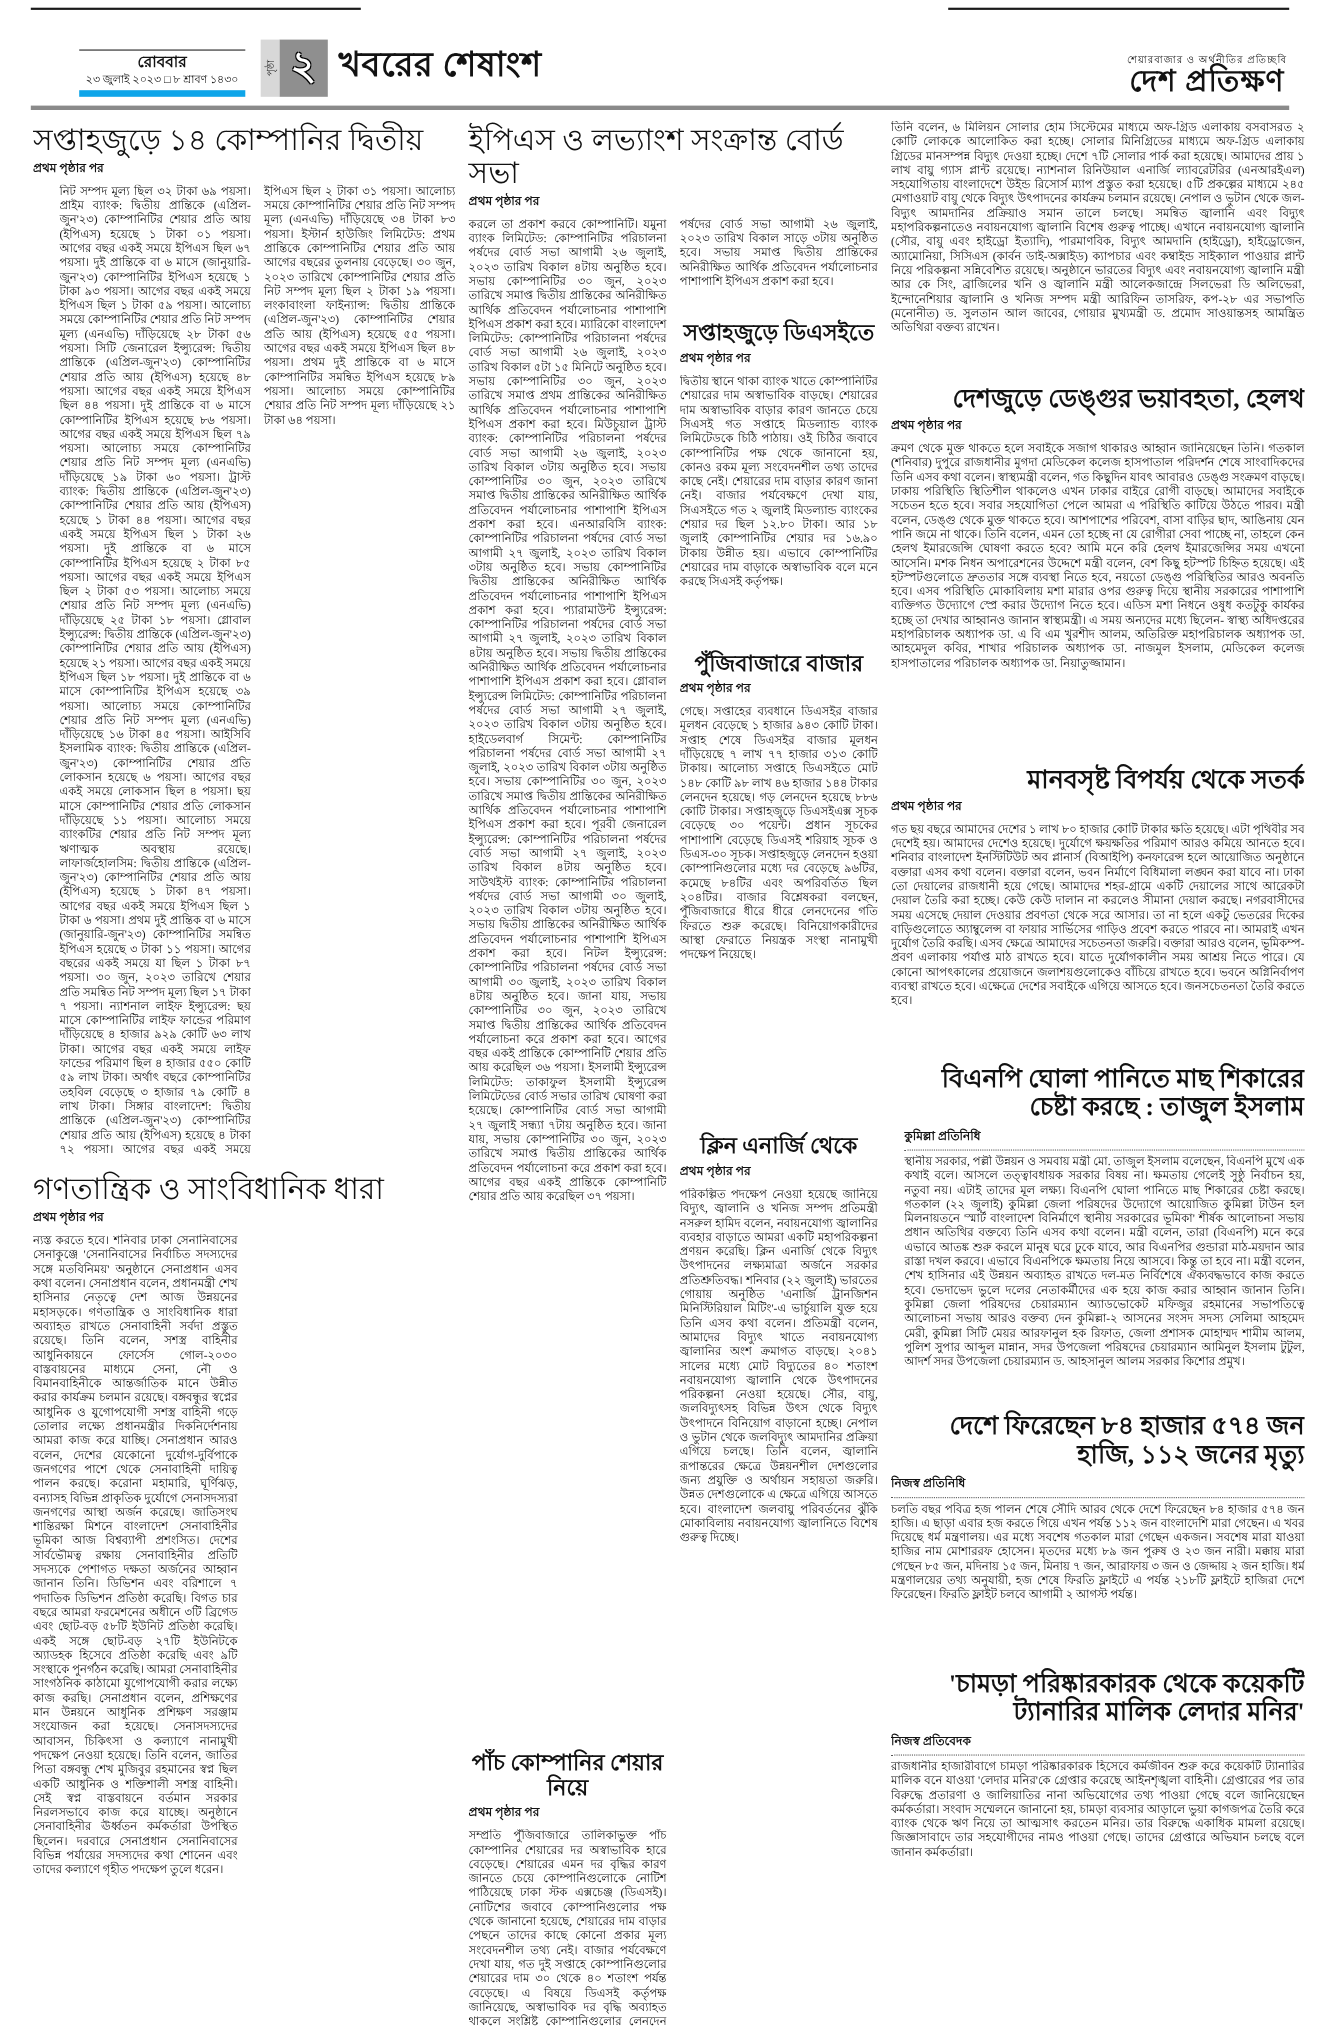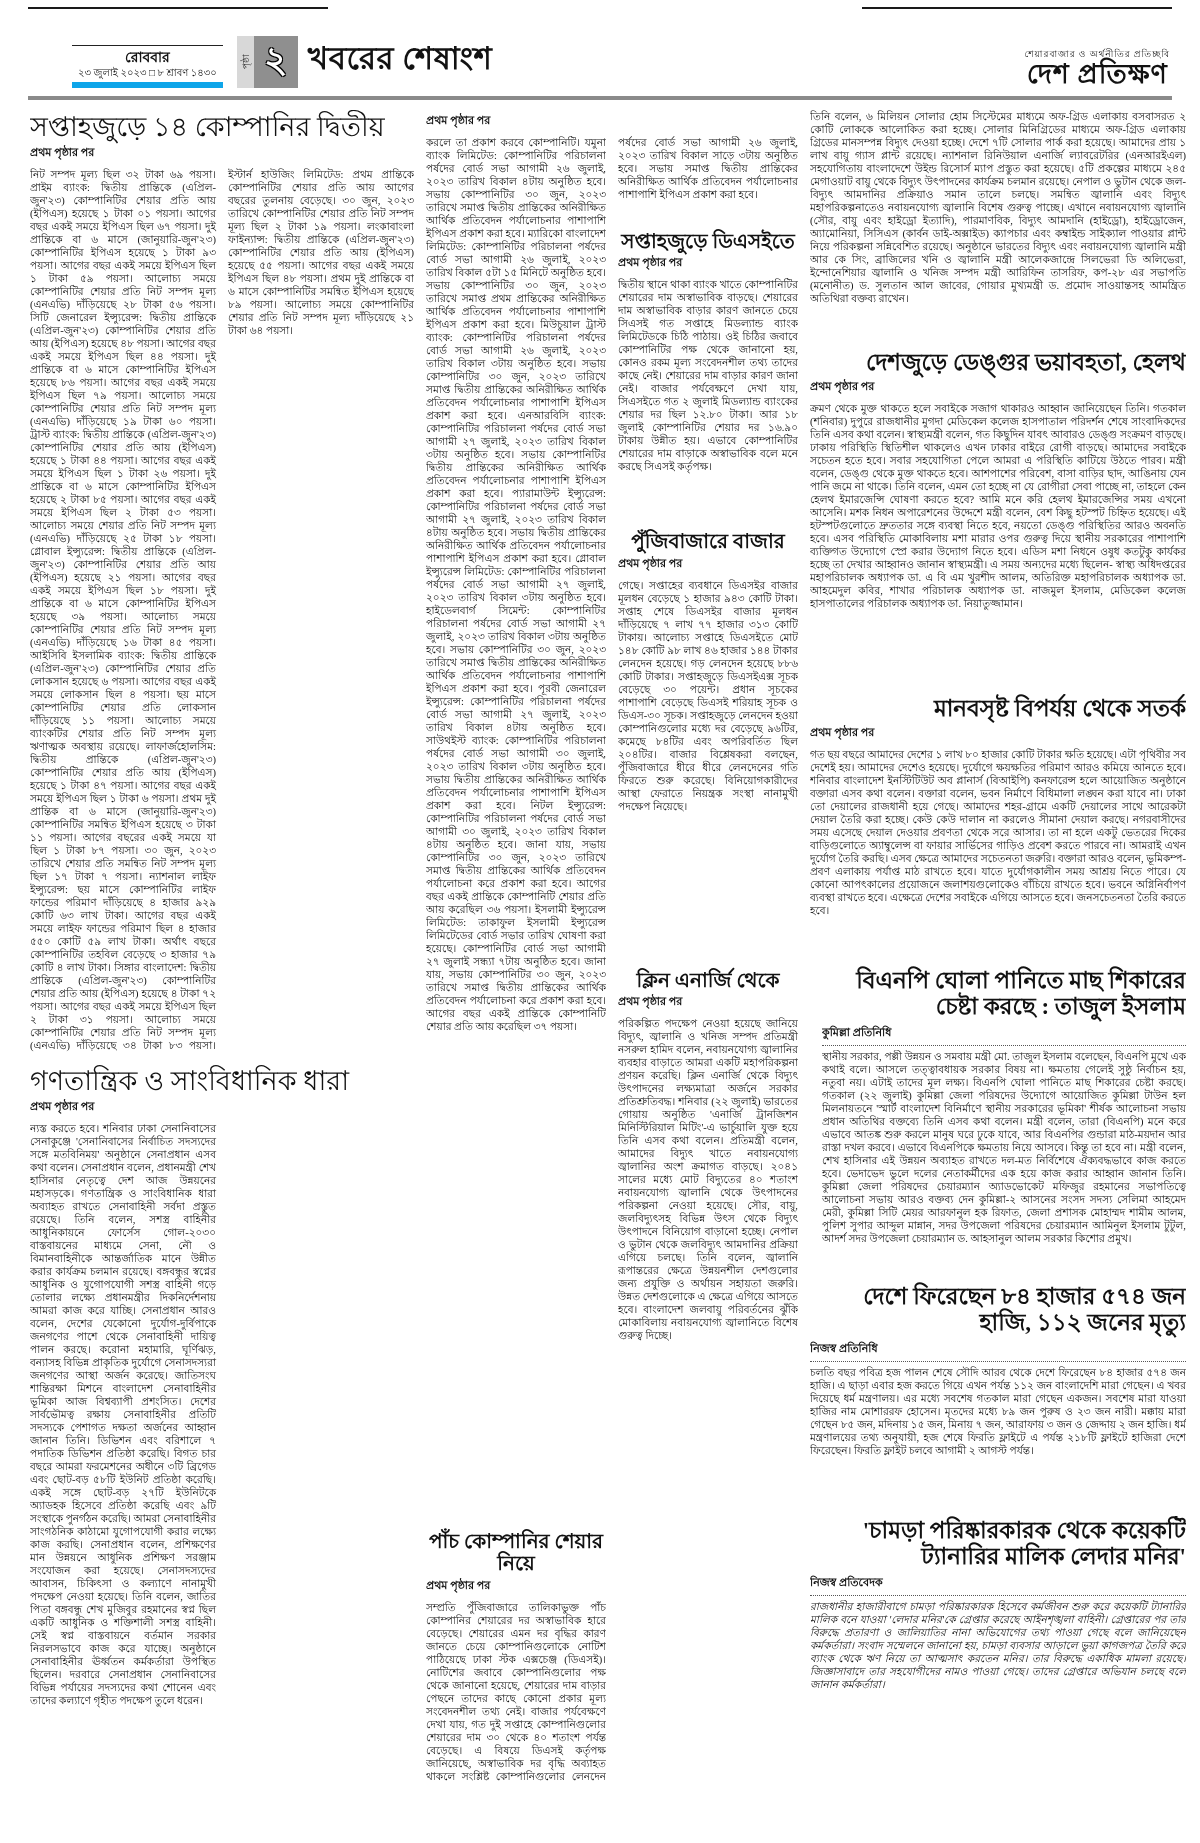--- a/index.html
+++ b/index.html
@@ -36,41 +36,41 @@
   .headline-xl{font-size:27px;line-height:1.12;font-weight:normal;text-align:left;margin:2px 0 0;}
   .headline-lg{font-size:23px;line-height:1.12;font-weight:bold;text-align:right;margin:2px 0 0;}
   .headline-md{font-size:20px;line-height:1.12;font-weight:bold;text-align:center;margin:2px 0 0;}
   .sub{font-size:11px;font-weight:bold;text-align:left;margin:2px 0 5px;}
   .byline{font-size:11px;font-weight:bold;margin:4px 0 2px;}
   .dotrule{border-top:1px dotted #555;margin:1px 0 4px;}
   .body{font-size:10.5px;line-height:13px;text-align:justify;overflow:hidden;}
   .cols2{column-count:2;column-gap:12px;column-fill:auto;}
 
   .art{overflow:hidden;}
-  .a1-body{height:888px;}
+  .a1-body{height:888px;margin-left:24px;}
   .art-a2{margin-top:8px;}
   .a2-body{height:652px;}
 
   .ccols{display:flex;gap:12px;margin-top:2px;}
   .ccol{width:180px;flex:none;}
   .a3-body1{height:1386px;}
   .a3-body2{height:86px;}
   .a4-body{height:182px;}
   .a5-body{height:244px;}
   .a6-body{height:382px;}
   .a7-body{height:724px;}
   .stack-art{margin-top:6px;}
 
   .r-energy{height:234px;}
   .r-art{margin-top:4px;overflow:hidden;}
   .a8{height:342px;}  .a8 .body{height:282px;}
   .a9{height:268px;}  .a9 .body{height:212px;}
   .a10{height:312px;margin-left:12px;} .a10 .body{height:226px;}
   .a11{height:230px;} .a11 .body{height:146px;}
-  .a12{height:318px;} .a12 .body{height:234px;font-style:italic;}
+  .a12{height:318px;} .a12 .body{height:234px;}
 </style>
 </head>
 <body>
 
 <div class="page">
 
   <div class="topline left"></div>
   <div class="topline right"></div>
 
   <header>
@@ -106,20 +106,21 @@
         <h2 class="headline-xl">গণতান্ত্রিক ও সাংবিধানিক ধারা</h2>
         <div class="sub">প্রথম পৃষ্ঠার পর</div>
         <div class="body cols2 a2-body">
           <span>ন্যস্ত করতে হবে। শনিবার ঢাকা সেনানিবাসের সেনাকুঞ্জে 'সেনানিবাসের নির্বাচিত সদস্যদের সঙ্গে মতবিনিময়' অনুষ্ঠানে সেনাপ্রধান এসব কথা বলেন। সেনাপ্রধান বলেন, প্রধানমন্ত্রী শেখ হাসিনার নেতৃত্বে দেশ আজ উন্নয়নের মহাসড়কে। গণতান্ত্রিক ও সাংবিধানিক ধারা অব্যাহত রাখতে সেনাবাহিনী সর্বদা প্রস্তুত রয়েছে। তিনি বলেন, সশস্ত্র বাহিনীর আধুনিকায়নে ফোর্সেস গোল-২০৩০ বাস্তবায়নের মাধ্যমে সেনা, নৌ ও বিমানবাহিনীকে আন্তর্জাতিক মানে উন্নীত করার কার্যক্রম চলমান রয়েছে। বঙ্গবন্ধুর স্বপ্নের আধুনিক ও যুগোপযোগী সশস্ত্র বাহিনী গড়ে তোলার লক্ষ্যে প্রধানমন্ত্রীর দিকনির্দেশনায় আমরা কাজ করে যাচ্ছি। সেনাপ্রধান আরও বলেন, দেশের যেকোনো দুর্যোগ-দুর্বিপাকে জনগণের পাশে থেকে সেনাবাহিনী দায়িত্ব পালন করছে। করোনা মহামারি, ঘূর্ণিঝড়, বন্যাসহ বিভিন্ন প্রাকৃতিক দুর্যোগে সেনাসদস্যরা জনগণের আস্থা অর্জন করেছে। জাতিসংঘ শান্তিরক্ষা মিশনে বাংলাদেশ সেনাবাহিনীর ভূমিকা আজ বিশ্বব্যাপী প্রশংসিত। দেশের সার্বভৌমত্ব রক্ষায় সেনাবাহিনীর প্রতিটি সদস্যকে পেশাগত দক্ষতা অর্জনের আহ্বান জানান তিনি।</span>
           <span>ডিভিশন এবং বরিশালে ৭ পদাতিক ডিভিশন প্রতিষ্ঠা করেছি। বিগত চার বছরে আমরা ফরমেশনের অধীনে ৩টি ব্রিগেড এবং ছোট-বড় ৫৮টি ইউনিট প্রতিষ্ঠা করেছি। একই সঙ্গে ছোট-বড় ২৭টি ইউনিটকে অ্যাডহক হিসেবে প্রতিষ্ঠা করেছি এবং ৯টি সংস্থাকে পুনর্গঠন করেছি। আমরা সেনাবাহিনীর সাংগঠনিক কাঠামো যুগোপযোগী করার লক্ষ্যে কাজ করছি। সেনাপ্রধান বলেন, প্রশিক্ষণের মান উন্নয়নে আধুনিক প্রশিক্ষণ সরঞ্জাম সংযোজন করা হয়েছে। সেনাসদস্যদের আবাসন, চিকিৎসা ও কল্যাণে নানামুখী পদক্ষেপ নেওয়া হয়েছে। তিনি বলেন, জাতির পিতা বঙ্গবন্ধু শেখ মুজিবুর রহমানের স্বপ্ন ছিল একটি আধুনিক ও শক্তিশালী সশস্ত্র বাহিনী। সেই স্বপ্ন বাস্তবায়নে বর্তমান সরকার নিরলসভাবে কাজ করে যাচ্ছে। অনুষ্ঠানে সেনাবাহিনীর ঊর্ধ্বতন কর্মকর্তারা উপস্থিত ছিলেন। দরবারে সেনাপ্রধান সেনানিবাসের বিভিন্ন পর্যায়ের সদস্যদের কথা শোনেন এবং তাদের কল্যাণে গৃহীত পদক্ষেপ তুলে ধরেন।</span>
         </div>
       </article>
     </section>
 
     <section class="sec sec-center">
+      <h2 class="headline-xl">ইপিএস ও লভ্যাংশ সংক্রান্ত বোর্ড সভা</h2>
       <div class="sub">প্রথম পৃষ্ঠার পর</div>
 
       <div class="ccols">
         <div class="ccol">
           <div class="body a3-body1">করলে তা প্রকাশ করবে কোম্পানিটি। যমুনা ব্যাংক লিমিটেড: কোম্পানিটির পরিচালনা পর্ষদের বোর্ড সভা আগামী ২৬ জুলাই, ২০২৩ তারিখ বিকাল ৪টায় অনুষ্ঠিত হবে। সভায় কোম্পানিটির ৩০ জুন, ২০২৩ তারিখে সমাপ্ত দ্বিতীয় প্রান্তিকের অনিরীক্ষিত আর্থিক প্রতিবেদন পর্যালোচনার পাশাপাশি ইপিএস প্রকাশ করা হবে। ম্যারিকো বাংলাদেশ লিমিটেড: কোম্পানিটির পরিচালনা পর্ষদের বোর্ড সভা আগামী ২৬ জুলাই, ২০২৩ তারিখ বিকাল ৫টা ১৫ মিনিটে অনুষ্ঠিত হবে। সভায় কোম্পানিটির ৩০ জুন, ২০২৩ তারিখে সমাপ্ত প্রথম প্রান্তিকের অনিরীক্ষিত আর্থিক প্রতিবেদন পর্যালোচনার পাশাপাশি ইপিএস প্রকাশ করা হবে। মিউচুয়াল ট্রাস্ট ব্যাংক: কোম্পানিটির পরিচালনা পর্ষদের বোর্ড সভা আগামী ২৬ জুলাই, ২০২৩ তারিখ বিকাল ৩টায় অনুষ্ঠিত হবে। সভায় কোম্পানিটির ৩০ জুন, ২০২৩ তারিখে সমাপ্ত দ্বিতীয় প্রান্তিকের অনিরীক্ষিত আর্থিক প্রতিবেদন পর্যালোচনার পাশাপাশি ইপিএস প্রকাশ করা হবে। এনআরবিসি ব্যাংক: কোম্পানিটির পরিচালনা পর্ষদের বোর্ড সভা আগামী ২৭ জুলাই, ২০২৩ তারিখ বিকাল ৩টায় অনুষ্ঠিত হবে। সভায় কোম্পানিটির দ্বিতীয় প্রান্তিকের অনিরীক্ষিত আর্থিক প্রতিবেদন পর্যালোচনার পাশাপাশি ইপিএস প্রকাশ করা হবে। প্যারামাউন্ট ইন্স্যুরেন্স: কোম্পানিটির পরিচালনা পর্ষদের বোর্ড সভা আগামী ২৭ জুলাই, ২০২৩ তারিখ বিকাল ৪টায় অনুষ্ঠিত হবে। সভায় দ্বিতীয় প্রান্তিকের অনিরীক্ষিত আর্থিক প্রতিবেদন পর্যালোচনার পাশাপাশি ইপিএস প্রকাশ করা হবে। গ্লোবাল ইন্স্যুরেন্স লিমিটেড: কোম্পানিটির পরিচালনা পর্ষদের বোর্ড সভা আগামী ২৭ জুলাই, ২০২৩ তারিখ বিকাল ৩টায় অনুষ্ঠিত হবে। হাইডেলবার্গ সিমেন্ট: কোম্পানিটির পরিচালনা পর্ষদের বোর্ড সভা আগামী ২৭ জুলাই, ২০২৩ তারিখ বিকাল ৩টায় অনুষ্ঠিত হবে। সভায় কোম্পানিটির ৩০ জুন, ২০২৩ তারিখে সমাপ্ত দ্বিতীয় প্রান্তিকের অনিরীক্ষিত আর্থিক প্রতিবেদন পর্যালোচনার পাশাপাশি ইপিএস প্রকাশ করা হবে। পূরবী জেনারেল ইন্স্যুরেন্স: কোম্পানিটির পরিচালনা পর্ষদের বোর্ড সভা আগামী ২৭ জুলাই, ২০২৩ তারিখ বিকাল ৪টায় অনুষ্ঠিত হবে। সাউথইস্ট ব্যাংক: কোম্পানিটির পরিচালনা পর্ষদের বোর্ড সভা আগামী ৩০ জুলাই, ২০২৩ তারিখ বিকাল ৩টায় অনুষ্ঠিত হবে। সভায় দ্বিতীয় প্রান্তিকের অনিরীক্ষিত আর্থিক প্রতিবেদন পর্যালোচনার পাশাপাশি ইপিএস প্রকাশ করা হবে। নিটল ইন্স্যুরেন্স: কোম্পানিটির পরিচালনা পর্ষদের বোর্ড সভা আগামী ৩০ জুলাই, ২০২৩ তারিখ বিকাল ৪টায় অনুষ্ঠিত হবে। জানা যায়, সভায় কোম্পানিটির ৩০ জুন, ২০২৩ তারিখে সমাপ্ত দ্বিতীয় প্রান্তিকের আর্থিক প্রতিবেদন পর্যালোচনা করে প্রকাশ করা হবে। আগের বছর একই প্রান্তিকে কোম্পানিটি শেয়ার প্রতি আয় করেছিল ৩৬ পয়সা। ইসলামী ইন্স্যুরেন্স লিমিটেড: তাকাফুল ইসলামী ইন্স্যুরেন্স লিমিটেডের বোর্ড সভার তারিখ ঘোষণা করা হয়েছে। কোম্পানিটির বোর্ড সভা আগামী ২৭ জুলাই সন্ধ্যা ৭টায় অনুষ্ঠিত হবে। জানা যায়, সভায় কোম্পানিটির ৩০ জুন, ২০২৩ তারিখে সমাপ্ত দ্বিতীয় প্রান্তিকের আর্থিক প্রতিবেদন পর্যালোচনা করে প্রকাশ করা হবে। আগের বছর একই প্রান্তিকে কোম্পানিটি শেয়ার প্রতি আয় করেছিল ৩৭ পয়সা।</div>
           <article class="art stack-art">
             <h3 class="headline-md">পাঁচ কোম্পানির শেয়ার নিয়ে</h3>
             <div class="sub">প্রথম পৃষ্ঠার পর</div>
             <div class="body a4-body">সম্প্রতি পুঁজিবাজারে তালিকাভুক্ত পাঁচ কোম্পানির শেয়ারের দর অস্বাভাবিক হারে বেড়েছে। শেয়ারের এমন দর বৃদ্ধির কারণ জানতে চেয়ে কোম্পানিগুলোকে নোটিশ পাঠিয়েছে ঢাকা স্টক এক্সচেঞ্জ (ডিএসই)। নোটিশের জবাবে কোম্পানিগুলোর পক্ষ থেকে জানানো হয়েছে, শেয়ারের দাম বাড়ার পেছনে তাদের কাছে কোনো প্রকার মূল্য সংবেদনশীল তথ্য নেই। বাজার পর্যবেক্ষণে দেখা যায়, গত দুই সপ্তাহে কোম্পানিগুলোর শেয়ারের দাম ৩০ থেকে ৪০ শতাংশ পর্যন্ত বেড়েছে। এ বিষয়ে ডিএসই কর্তৃপক্ষ জানিয়েছে, অস্বাভাবিক দর বৃদ্ধি অব্যাহত থাকলে সংশ্লিষ্ট কোম্পানিগুলোর লেনদেন কার্যক্রম খতিয়ে দেখা হবে। কোম্পানিগুলোর শেয়ার বর্তমানে ঝুঁকিপূর্ণ অবস্থায় লেনদেন হচ্ছে বলে মনে করছেন বাজার সংশ্লিষ্টরা।</div>
           </article>

